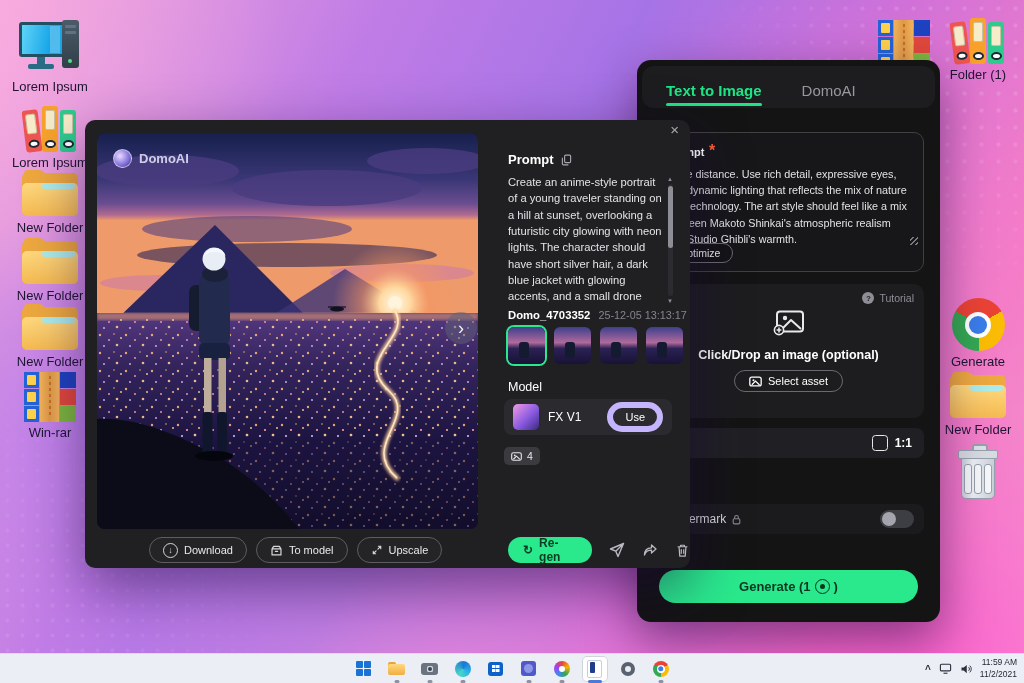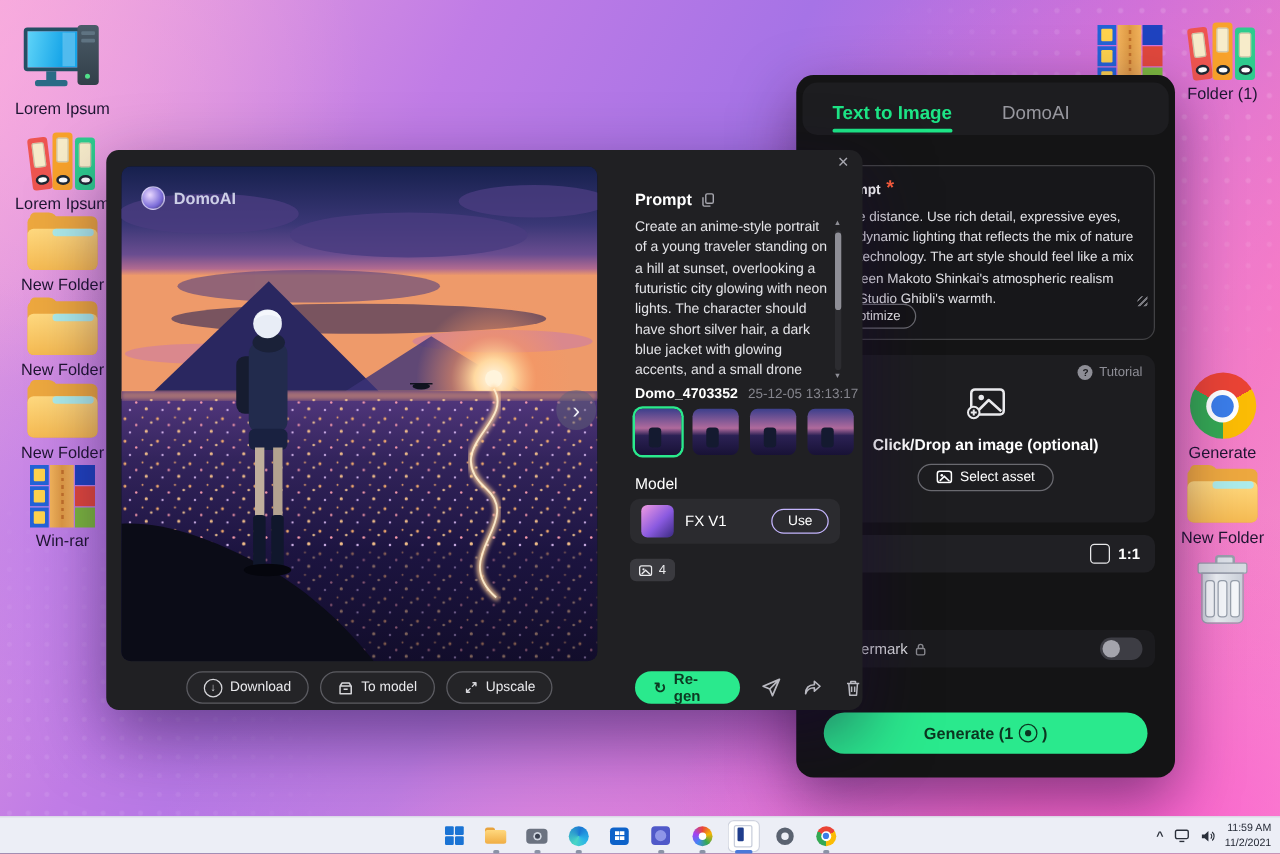--- a/index.html
+++ b/index.html
@@ -83,21 +83,21 @@
   .pc-label{font-size:11px;font-weight:bold;color:#fff}
   .req{color:#ff5f3d;font-weight:bold}
   .pc-text{margin-top:6px;font-size:10.8px;line-height:1.5;color:#e2e2e6;height:82px;overflow:hidden}
   .pc-resize{position:absolute;right:5px;bottom:26px;width:8px;height:8px;background:repeating-linear-gradient(135deg,transparent 0 2px,#7a7a80 2px 3.5px)}
   .optimize{position:absolute;left:12px;bottom:8px;border:1px solid #6a6a70;border-radius:999px;padding:3px 12px;font-size:10.5px;color:#eee;background:#141416;display:inline-flex;align-items:center}
   .upload-card{position:absolute;left:16px;right:16px;top:224px;height:134px;background:#1d1d20;border-radius:10px}
   .tutorial{position:absolute;right:10px;top:8px;display:flex;gap:5px;align-items:center;font-size:10.5px;color:#8e8e96}
   .q-ic{width:12px;height:12px;border-radius:50%;background:#8e8e96;color:#1d1d20;font-size:8px;font-weight:bold;display:flex;align-items:center;justify-content:center}
   .up-center{position:absolute;left:0;right:0;top:26px;display:flex;flex-direction:column;align-items:center;gap:8px}
   .up-title{font-size:12.5px;font-weight:bold;color:#fff}
-  .select-asset{display:flex;gap:6px;border:1px solid #6a6a70;border-radius:999px;padding:4px 14px;font-size:11px;color:#fff}
+  .select-asset{display:flex;gap:6px;align-items:center;border:1px solid #6a6a70;border-radius:999px;padding:4px 14px;font-size:11px;color:#fff}
   .ratio-row{position:absolute;left:16px;right:16px;top:368px;height:30px;background:#202024;border-radius:8px;display:flex;align-items:center;justify-content:flex-end;padding:0 12px;gap:7px;box-sizing:border-box}
   .cbox{width:14px;height:14px;border:1.6px solid #e8e8ea;border-radius:3.5px}
   .ratio-lbl{font-size:12px;font-weight:bold;color:#fff}
   .switch-row{position:absolute;left:16px;right:16px;height:30px;display:flex;align-items:center;gap:6px;background:#1b1b1e;border-radius:8px;padding:0 10px;box-sizing:border-box;font-size:12px;color:#d8d8dc}
   #row-mode{top:408px}
   #row-watermark{top:444px}
   .off-mode{margin-left:34px}
   .off-wm{margin-left:5px}
   .info-ic{width:11px;height:11px;border-radius:50%;background:#7c7c84;color:#17171a;font-size:7.5px;font-weight:bold;display:flex;align-items:center;justify-content:center}
   .toggle{margin-left:auto;width:34px;height:18px;border-radius:999px;background:#3d3d44;position:relative}
@@ -127,21 +127,21 @@
   .p-meta .id{color:#fff;font-weight:bold}
   .p-meta .time{color:#85858d;margin-left:5px;font-size:10.8px}
   .thumbs{position:absolute;left:18px;top:194px;display:flex;gap:9px}
   .th{width:37px;height:37px;border-radius:6px;background:linear-gradient(180deg,#3c3f8c 0%,#b06a9c 42%,#2b2154 58%,#181236 100%);position:relative}
   .th::after{content:"";position:absolute;left:30%;top:40%;width:10px;height:16px;background:#141a30;border-radius:3px}
   .th.sel{box-shadow:0 0 0 2px #2ae98d}
   .m-title{position:absolute;left:18px;top:247px;font-size:12.5px;font-weight:normal;color:#fff}
   .m-card{position:absolute;left:14px;right:6px;top:266px;height:36px;background:#2b2b2f;border-radius:8px;display:flex;align-items:center;gap:9px;padding:0 9px;box-sizing:border-box}
   .m-thumb{width:26px;height:26px;border-radius:5px;background:linear-gradient(135deg,#f09be2,#8a5ae0 55%,#3a2a80)}
   .m-name{flex:1;font-size:12px;color:#fff}
-  .use-pill{border:1px solid #c4b5fd;border-radius:999px;padding:3px 12px;font-size:11px;color:#fff}
+  .use-pill{border:6px solid #c4b5fd;border-radius:999px;padding:3px 12px;font-size:11px;color:#fff}
   .badge{position:absolute;left:14px;top:314px;display:inline-flex;align-items:center;gap:5px;background:#3a3a3f;border-radius:5px;padding:3px 7px;color:#e9e9ec;font-size:10.5px}
   .v-bottom{position:absolute;left:423px;top:417px;display:flex;align-items:center;gap:17px}
   .regen{height:26px;padding:0 15px;background:#2ae98d;border-radius:999px;color:#0c3a22;font-weight:bold;font-size:12px;display:inline-flex;align-items:center;gap:6px}
   .vb-ic{color:#b9b9c1;display:inline-flex}
 
   
   .taskbar{position:absolute;left:0;right:0;bottom:0;height:29px;background:#ecEEf6;background:#eceef6;border-top:1px solid #dadce6;z-index:50;display:flex;align-items:center;justify-content:center}
   .tb-center{display:flex;gap:7px;align-items:center}
   .tb-item{width:26px;height:26px;border-radius:5px;display:flex;align-items:center;justify-content:center;position:relative}
   .tb-item.active{background:#fff;box-shadow:inset 0 0 0 1px #d0d4e0}

